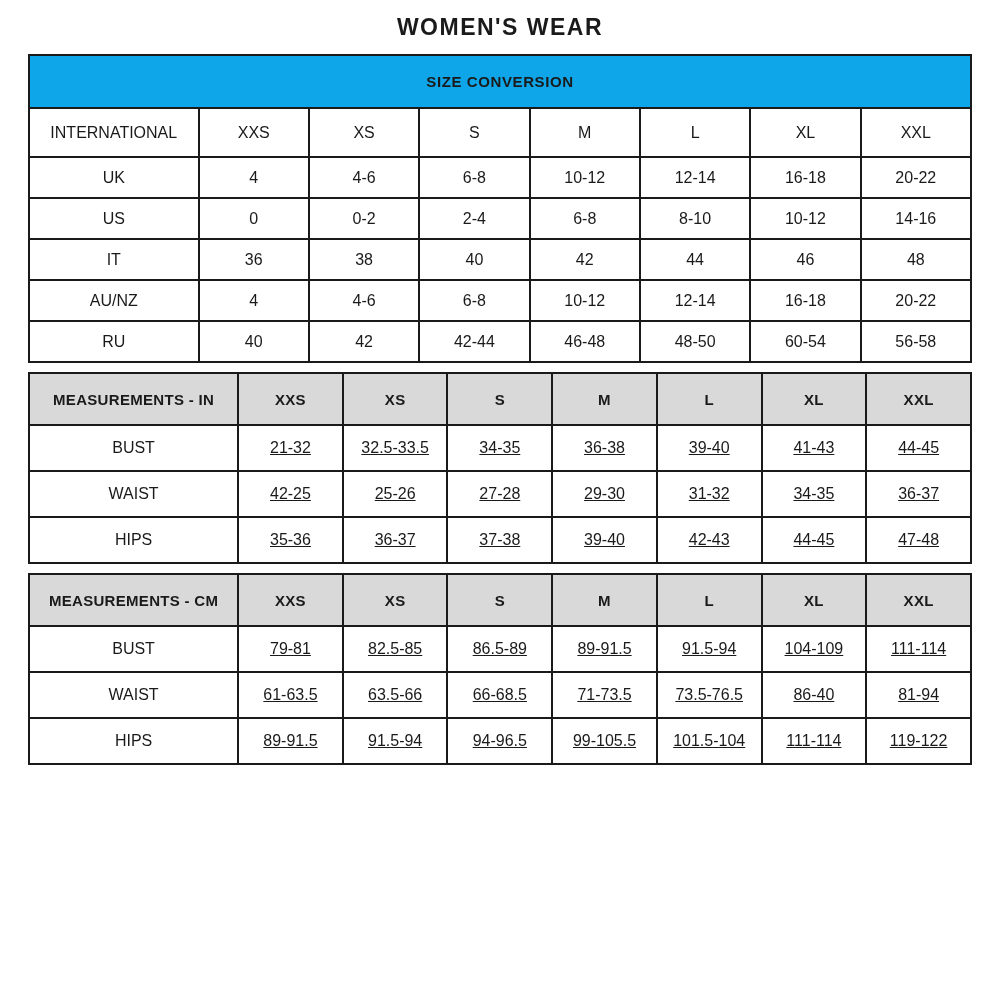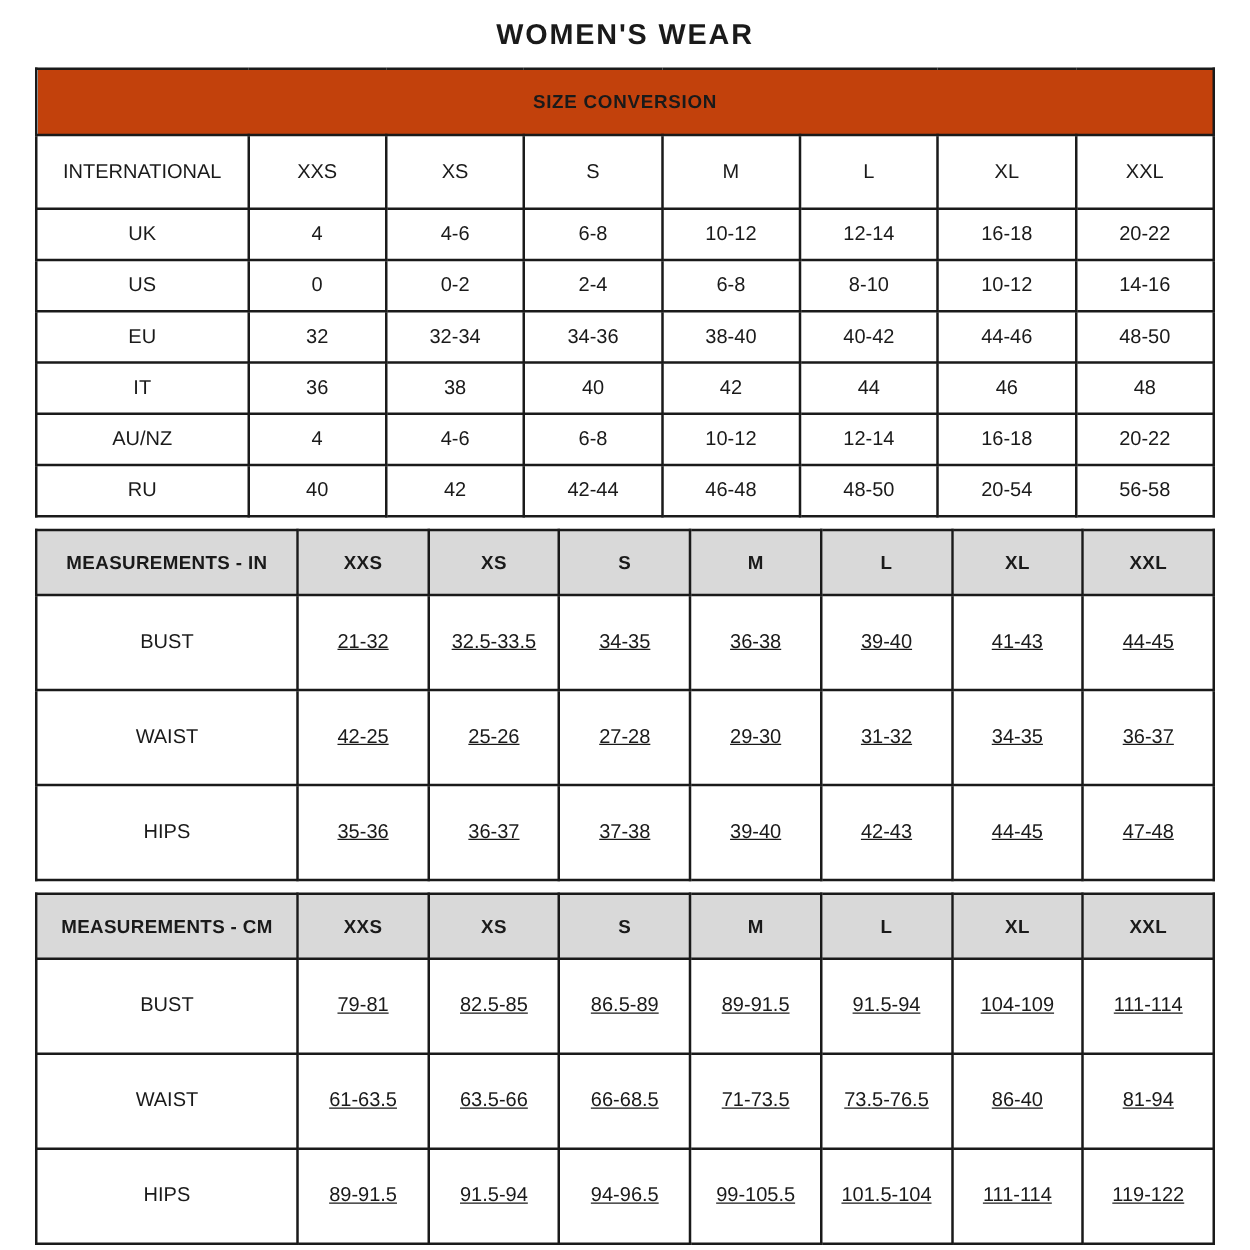--- a/index.html
+++ b/index.html
@@ -24,42 +24,42 @@
     border-collapse: collapse;
     table-layout: fixed;
   }
   th, td {
     border: 2px solid #1a1a1a;
     text-align: center;
     vertical-align: middle;
     font-weight: 400;
     overflow: hidden;
   }
-  .gray { background: #c2410c; }
+  .gray { background: #0ea5e9; }
 
   
   .tbl1 .title-cell {
     height: 53px;
     font-weight: 700;
     font-size: 15px;
     letter-spacing: 0.6px;
   }
-  .tbl1 .intl-row th { height: 59px; font-size: 16px; }
+  .tbl1 .intl-row th { height: 49px; font-size: 16px; }
   .tbl1 tbody th, .tbl1 tbody td { height: 41px; font-size: 16px; }
 
   
   .tbl-meas { margin-top: 9px; padding-left: 46px; }
   .tbl-meas thead th {
     height: 52px;
     font-weight: 700;
     font-size: 15px;
     background: #d9d9d9;
     letter-spacing: 0.3px;
   }
-  .tbl-meas tbody tr { height: 76px; }
+  .tbl-meas tbody tr { height: 46px; }
   .tbl-meas tbody th { font-size: 16px; }
   .tbl-meas tbody td { font-size: 16px; text-decoration: underline; }
 </style>
 </head>
 <body>
 
 <h1 class="page-title">WOMEN'S WEAR</h1>
 
 <table class="tbl1">
   <colgroup>
@@ -102,30 +102,20 @@
         <th>US</th>
         <td>0</td>
         <td>0-2</td>
         <td>2-4</td>
         <td>6-8</td>
         <td>8-10</td>
         <td>10-12</td>
         <td>14-16</td>
       </tr>
       <tr>
-        <th>EU</th>
-        <td>32</td>
-        <td>32-34</td>
-        <td>34-36</td>
-        <td>38-40</td>
-        <td>40-42</td>
-        <td>44-46</td>
-        <td>48-50</td>
-      </tr>
-      <tr>
         <th>IT</th>
         <td>36</td>
         <td>38</td>
         <td>40</td>
         <td>42</td>
         <td>44</td>
         <td>46</td>
         <td>48</td>
       </tr>
       <tr>
@@ -138,21 +128,21 @@
         <td>16-18</td>
         <td>20-22</td>
       </tr>
       <tr>
         <th>RU</th>
         <td>40</td>
         <td>42</td>
         <td>42-44</td>
         <td>46-48</td>
         <td>48-50</td>
-        <td>20-54</td>
+        <td>60-54</td>
         <td>56-58</td>
       </tr>
     </tbody>
 </table>
 
 <table class="tbl-meas">
   <colgroup>
     <col style="width:22.2%">
     <col>
       <col>

